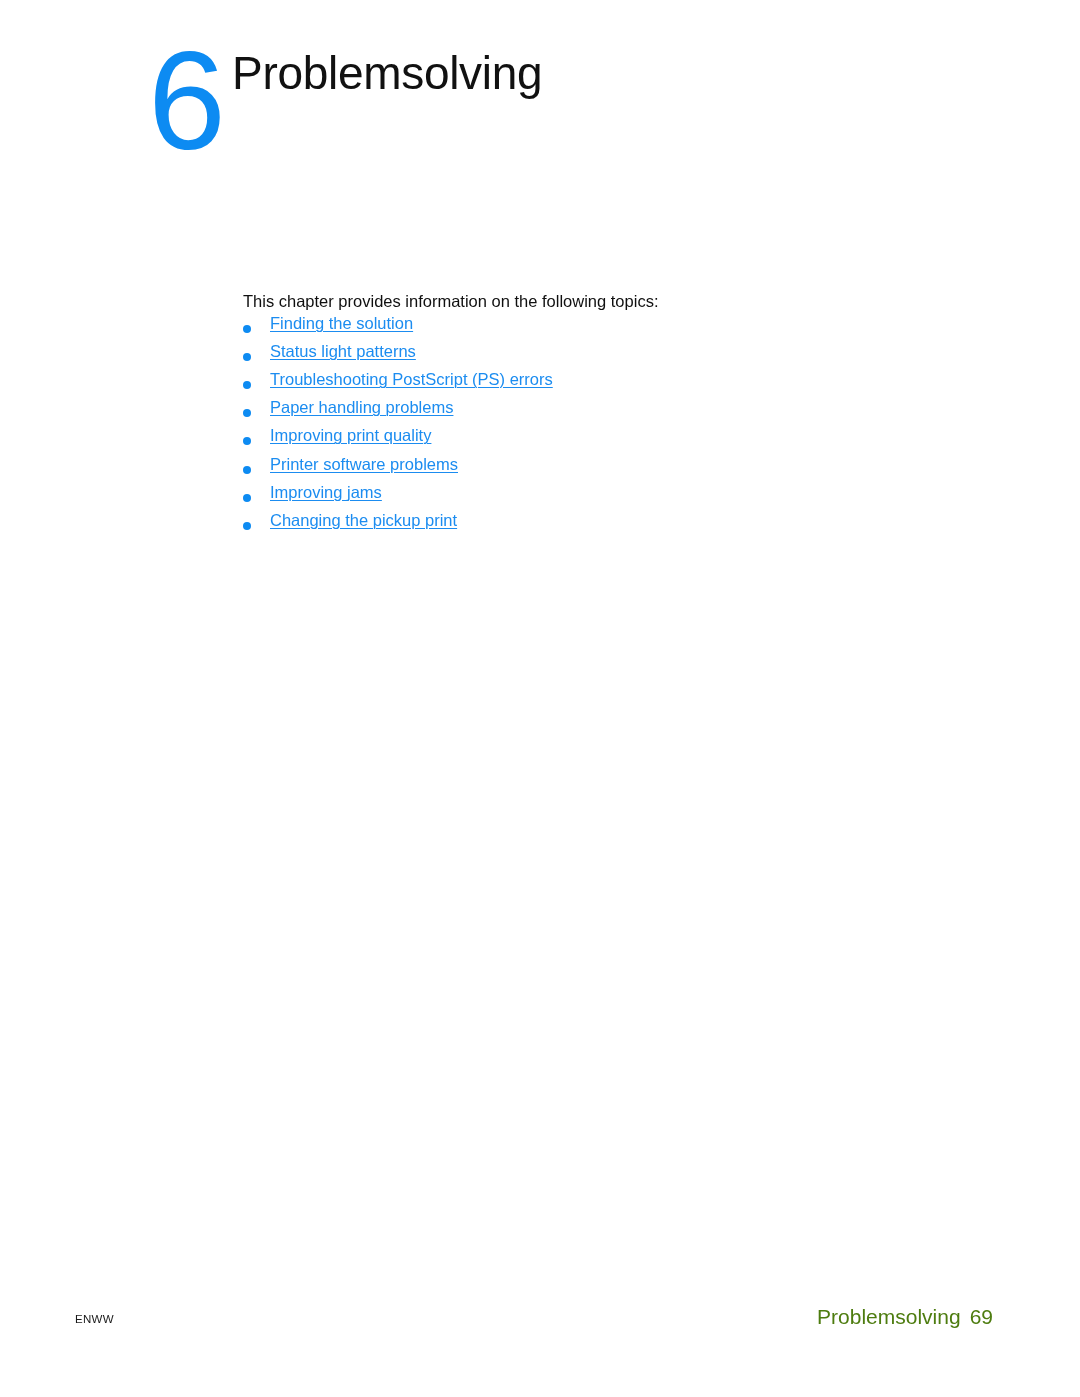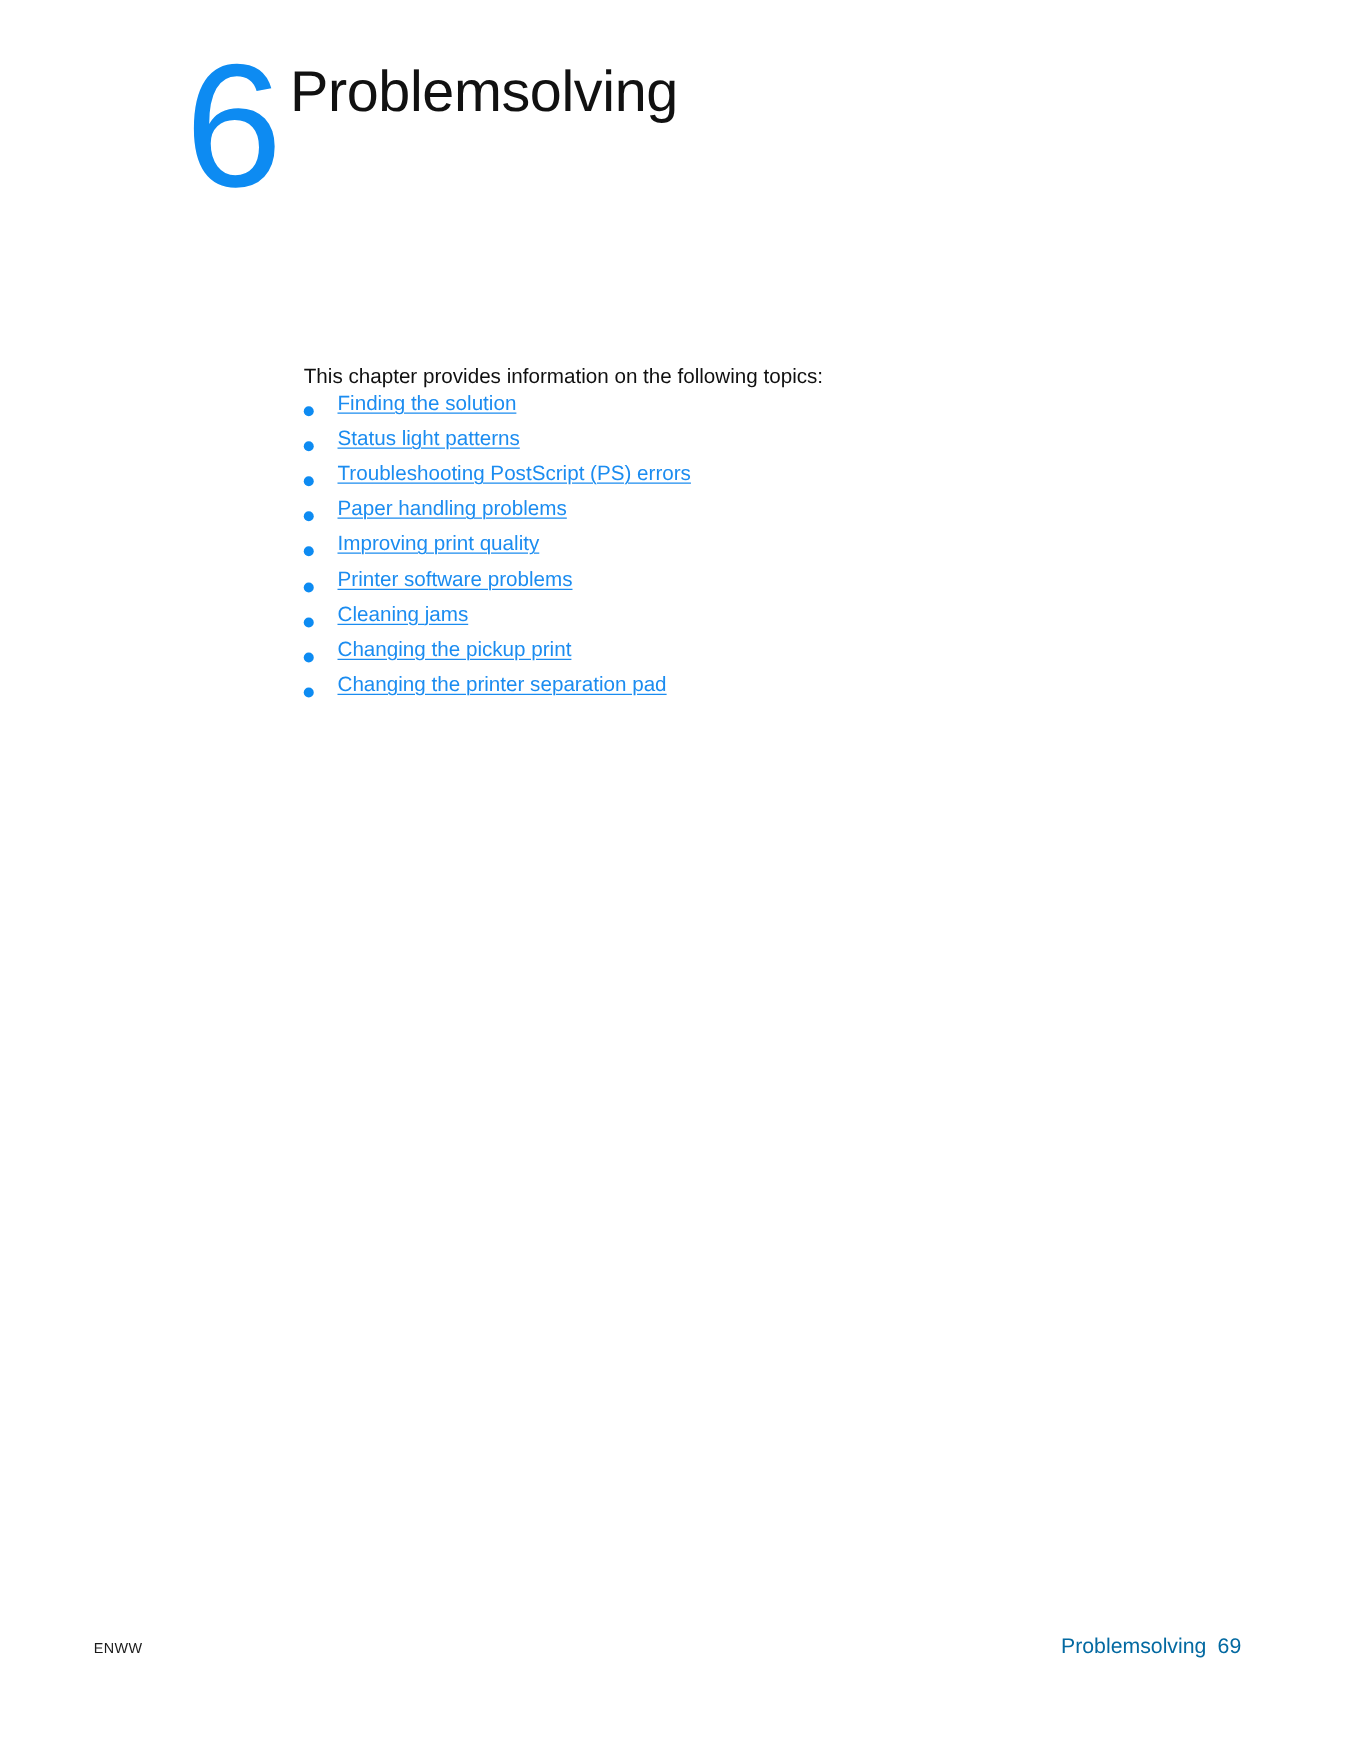--- a/index.html
+++ b/index.html
@@ -101,23 +101,23 @@
     top: 1312px;
     font-size: 11.5px;
     line-height: 14px;
     color: #1a1a1a;
     letter-spacing: 0.3px;
   }
   .footer-right {
     position: absolute;
     right: 87px;
     top: 1307px;
-    font-size: 17px;
+    font-size: 21px;
     line-height: 19px;
-    color: #0369a1;
+    color: #4d7c0f;
     white-space: nowrap;
     text-align: right;
   }
   .footer-right .page-no {
     margin-left: 9px;
   }
 </style>
 </head>
 <body>
 
@@ -150,29 +150,25 @@
     <li class="topic-item">
       <span class="topic-bullet"></span>
       <a class="topic-link">Improving print quality</a>
     </li>
     <li class="topic-item">
       <span class="topic-bullet"></span>
       <a class="topic-link">Printer software problems</a>
     </li>
     <li class="topic-item">
       <span class="topic-bullet"></span>
-      <a class="topic-link">Cleaning jams</a>
+      <a class="topic-link">Improving jams</a>
     </li>
     <li class="topic-item">
       <span class="topic-bullet"></span>
       <a class="topic-link">Changing the pickup print</a>
-    </li>
-    <li class="topic-item">
-      <span class="topic-bullet"></span>
-      <a class="topic-link">Changing the printer separation pad</a>
     </li>
   </ul>
 
   <div class="footer-left">ENWW</div>
 
   <div class="footer-right">
     <span>Problemsolving</span><span class="page-no">69</span>
   </div>
 
 </div>

